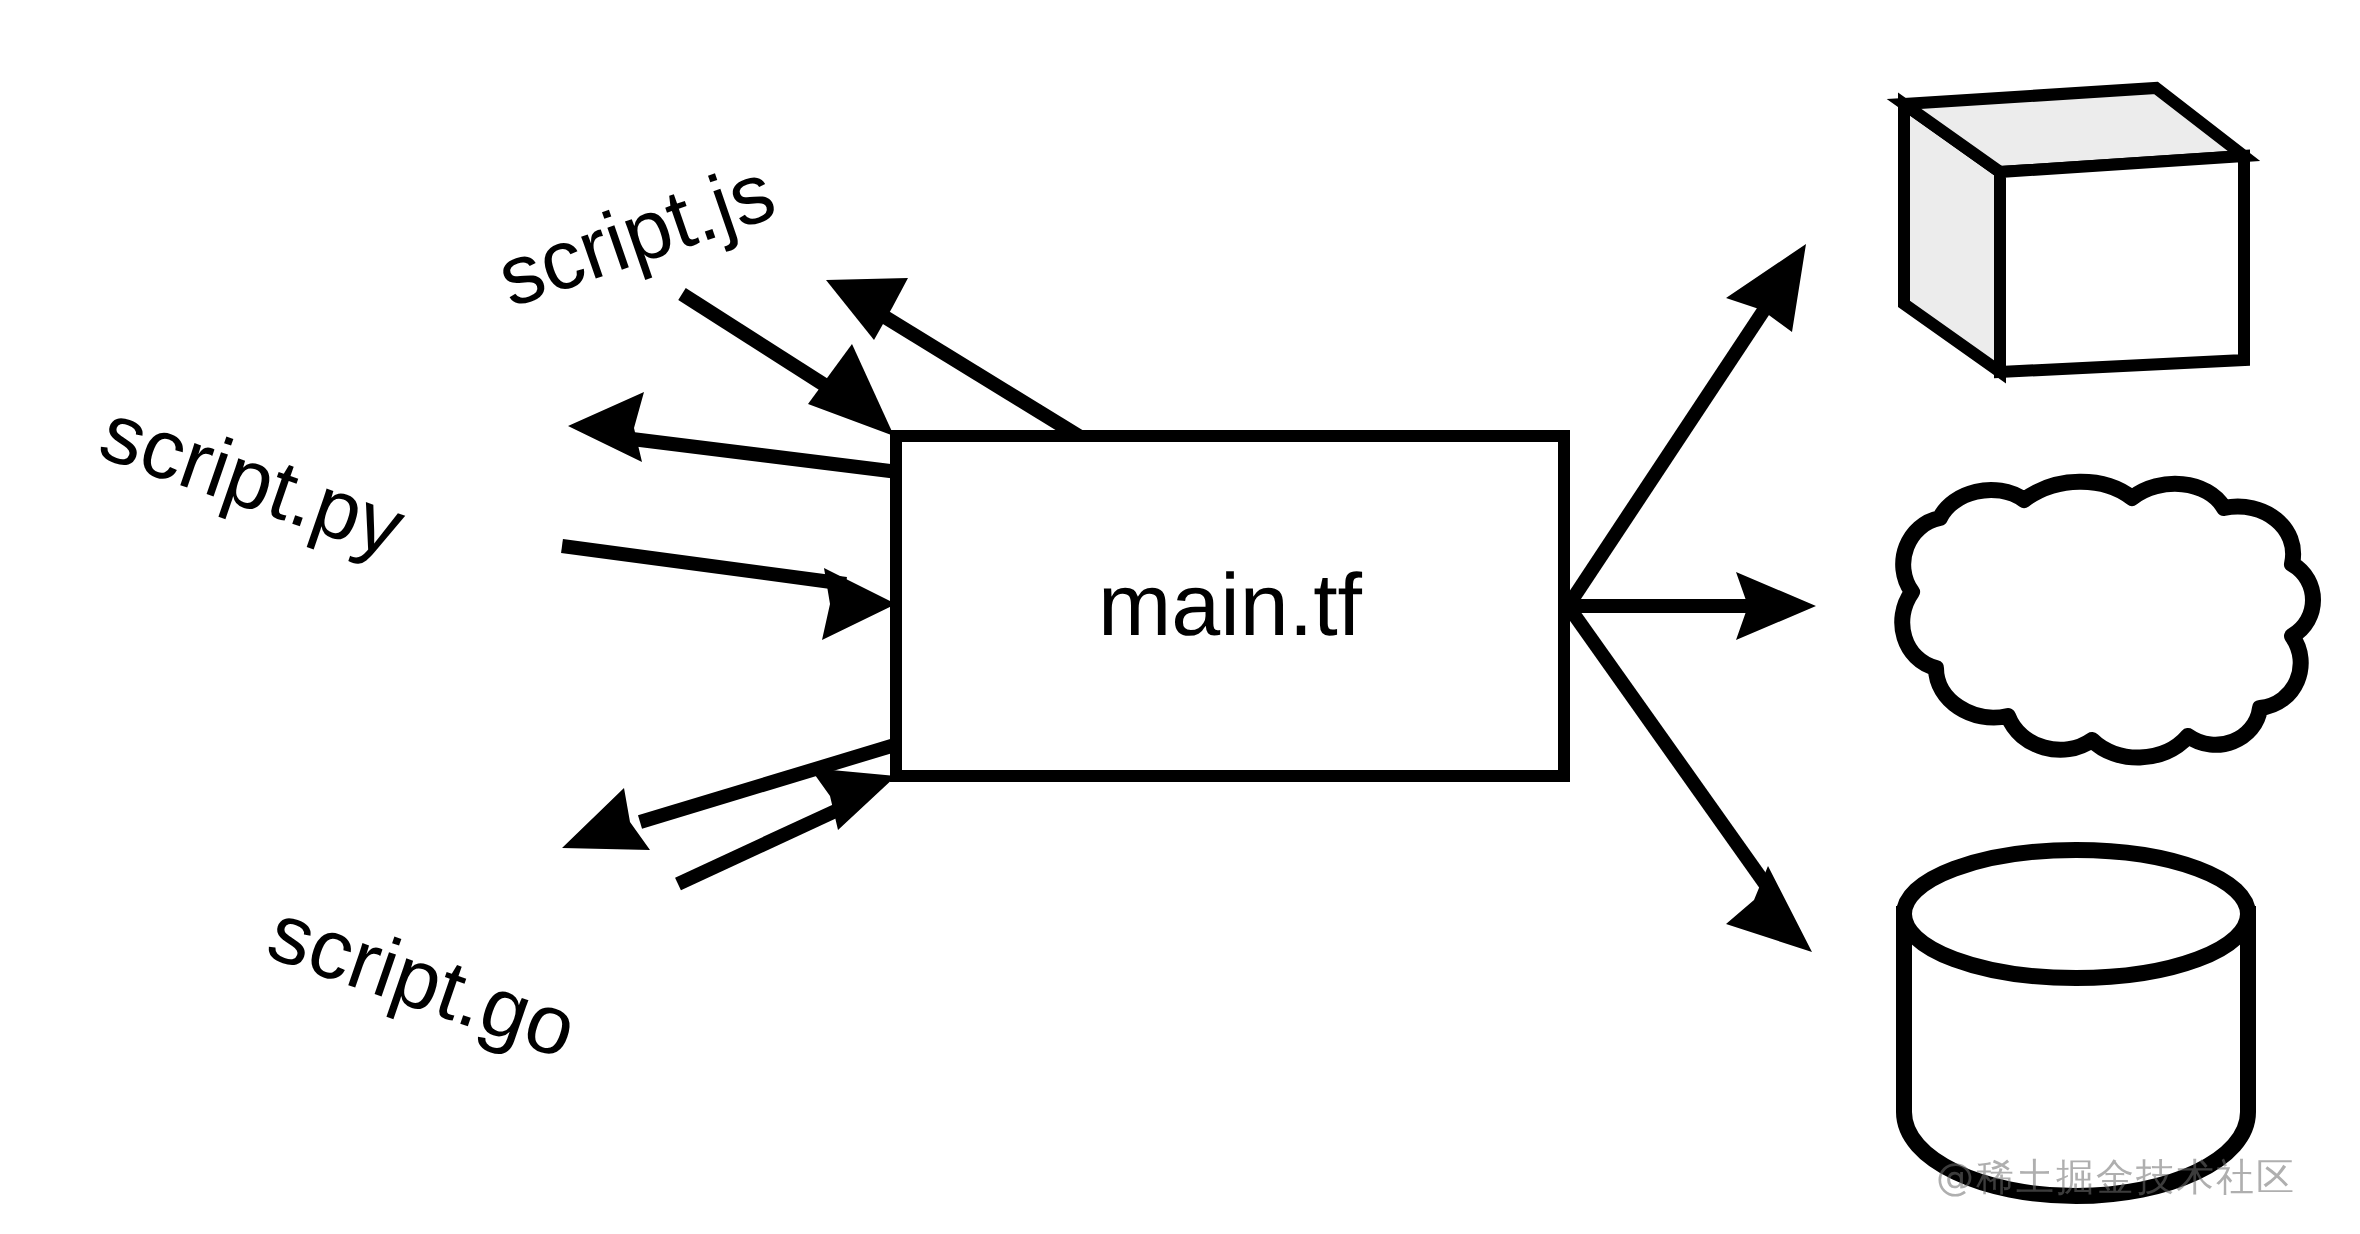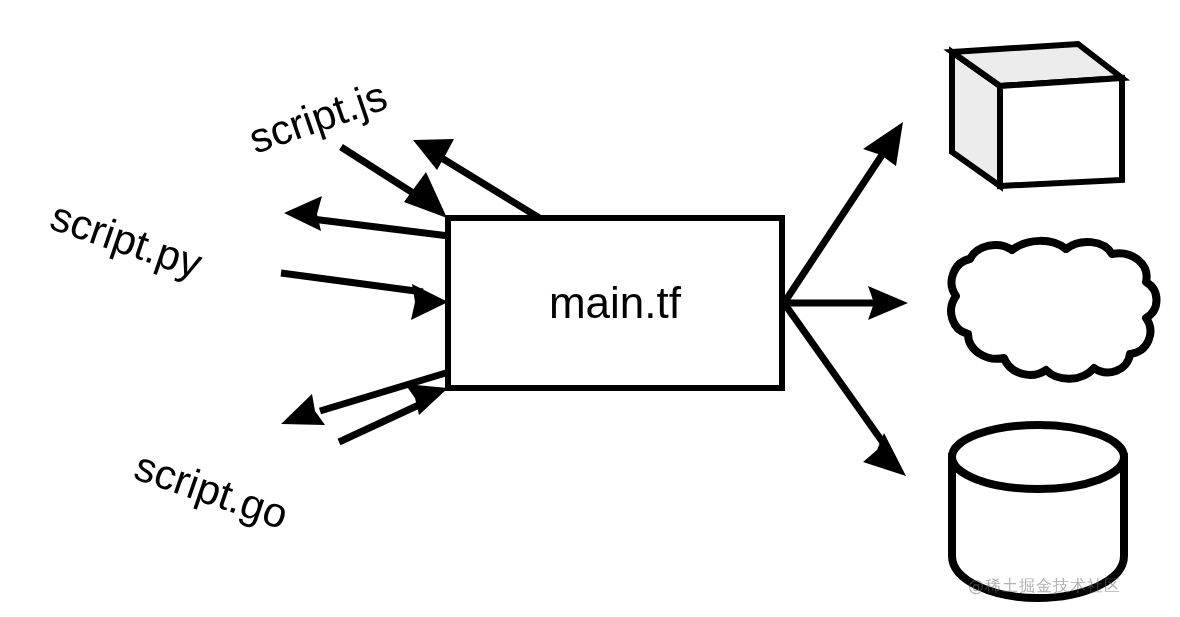--- a/index.html
+++ b/index.html
@@ -80,21 +80,21 @@
   }
   .label-wrap {
     position: absolute;
     transform-origin: left top;
   }
   .watermark {
     position: absolute;
     left: 968px;
     top: 576px;
     font-family: "DejaVu Sans", sans-serif;
-    font-size: 16px;
+    font-size: 19px;
     color: rgba(110,110,110,0.55);
     letter-spacing: 1px;
     white-space: nowrap;
     user-select: none;
   }
 </style>
 </head>
 <body>
 
 <div id="diagram-root">

